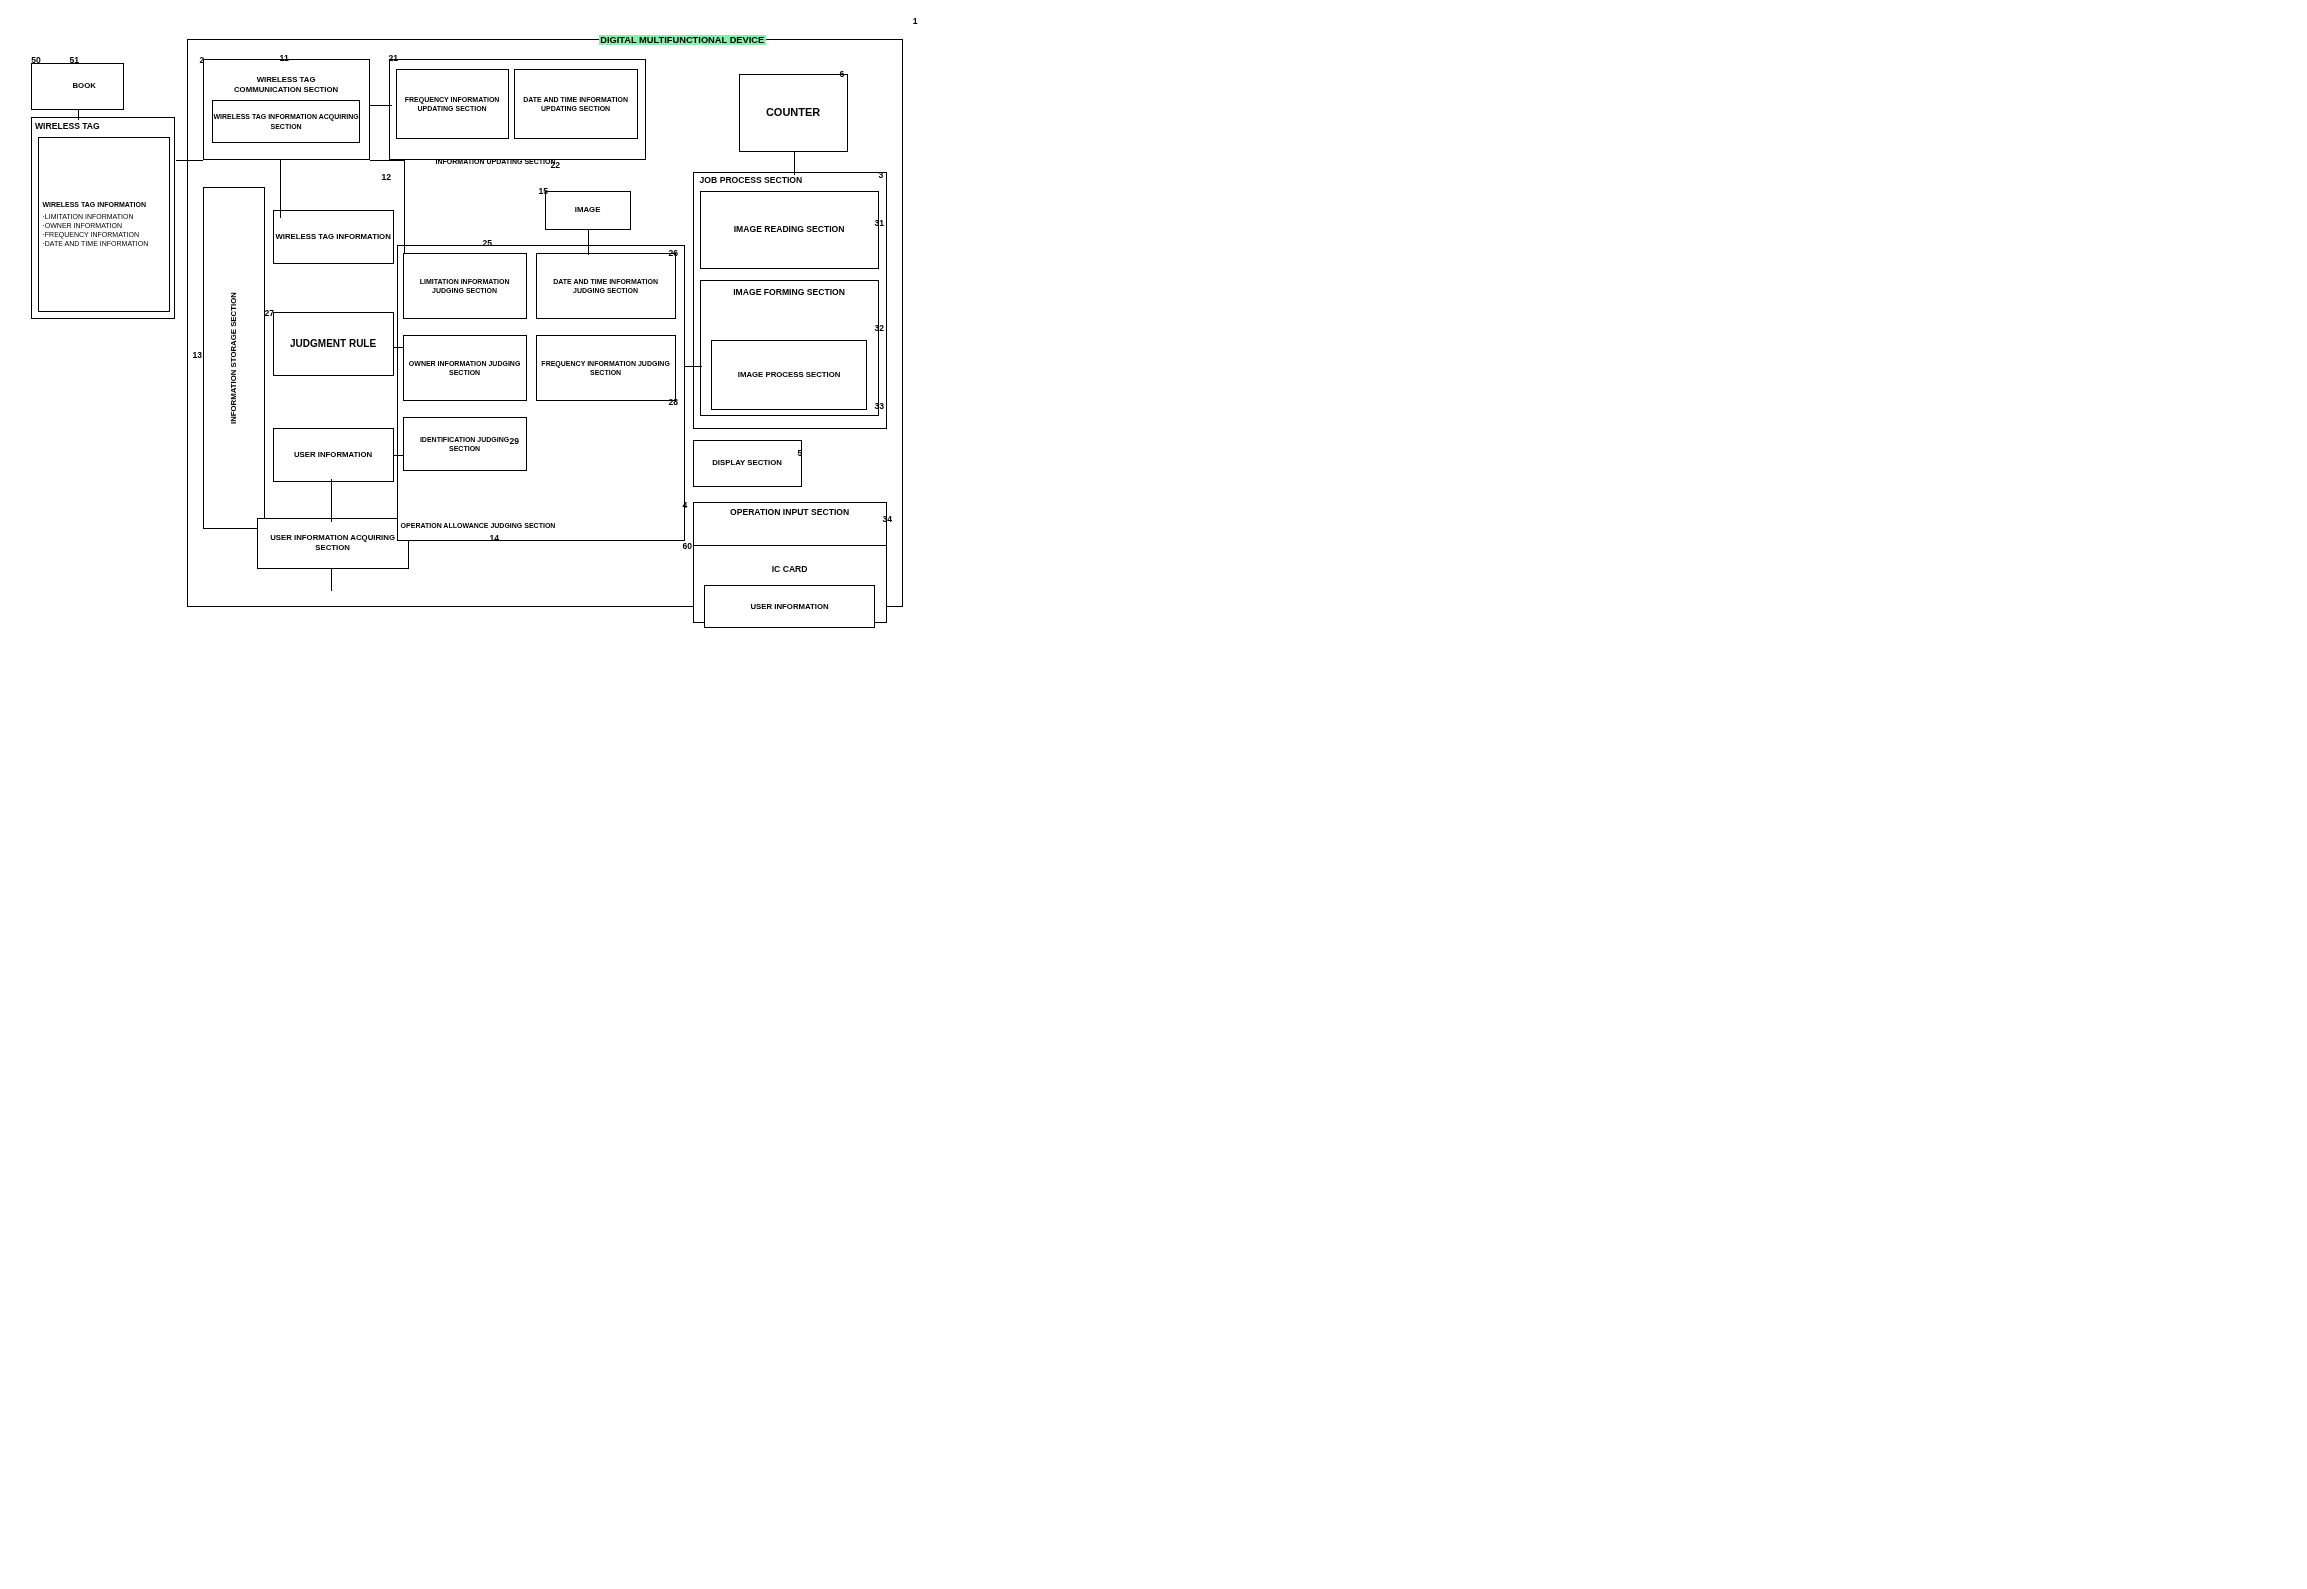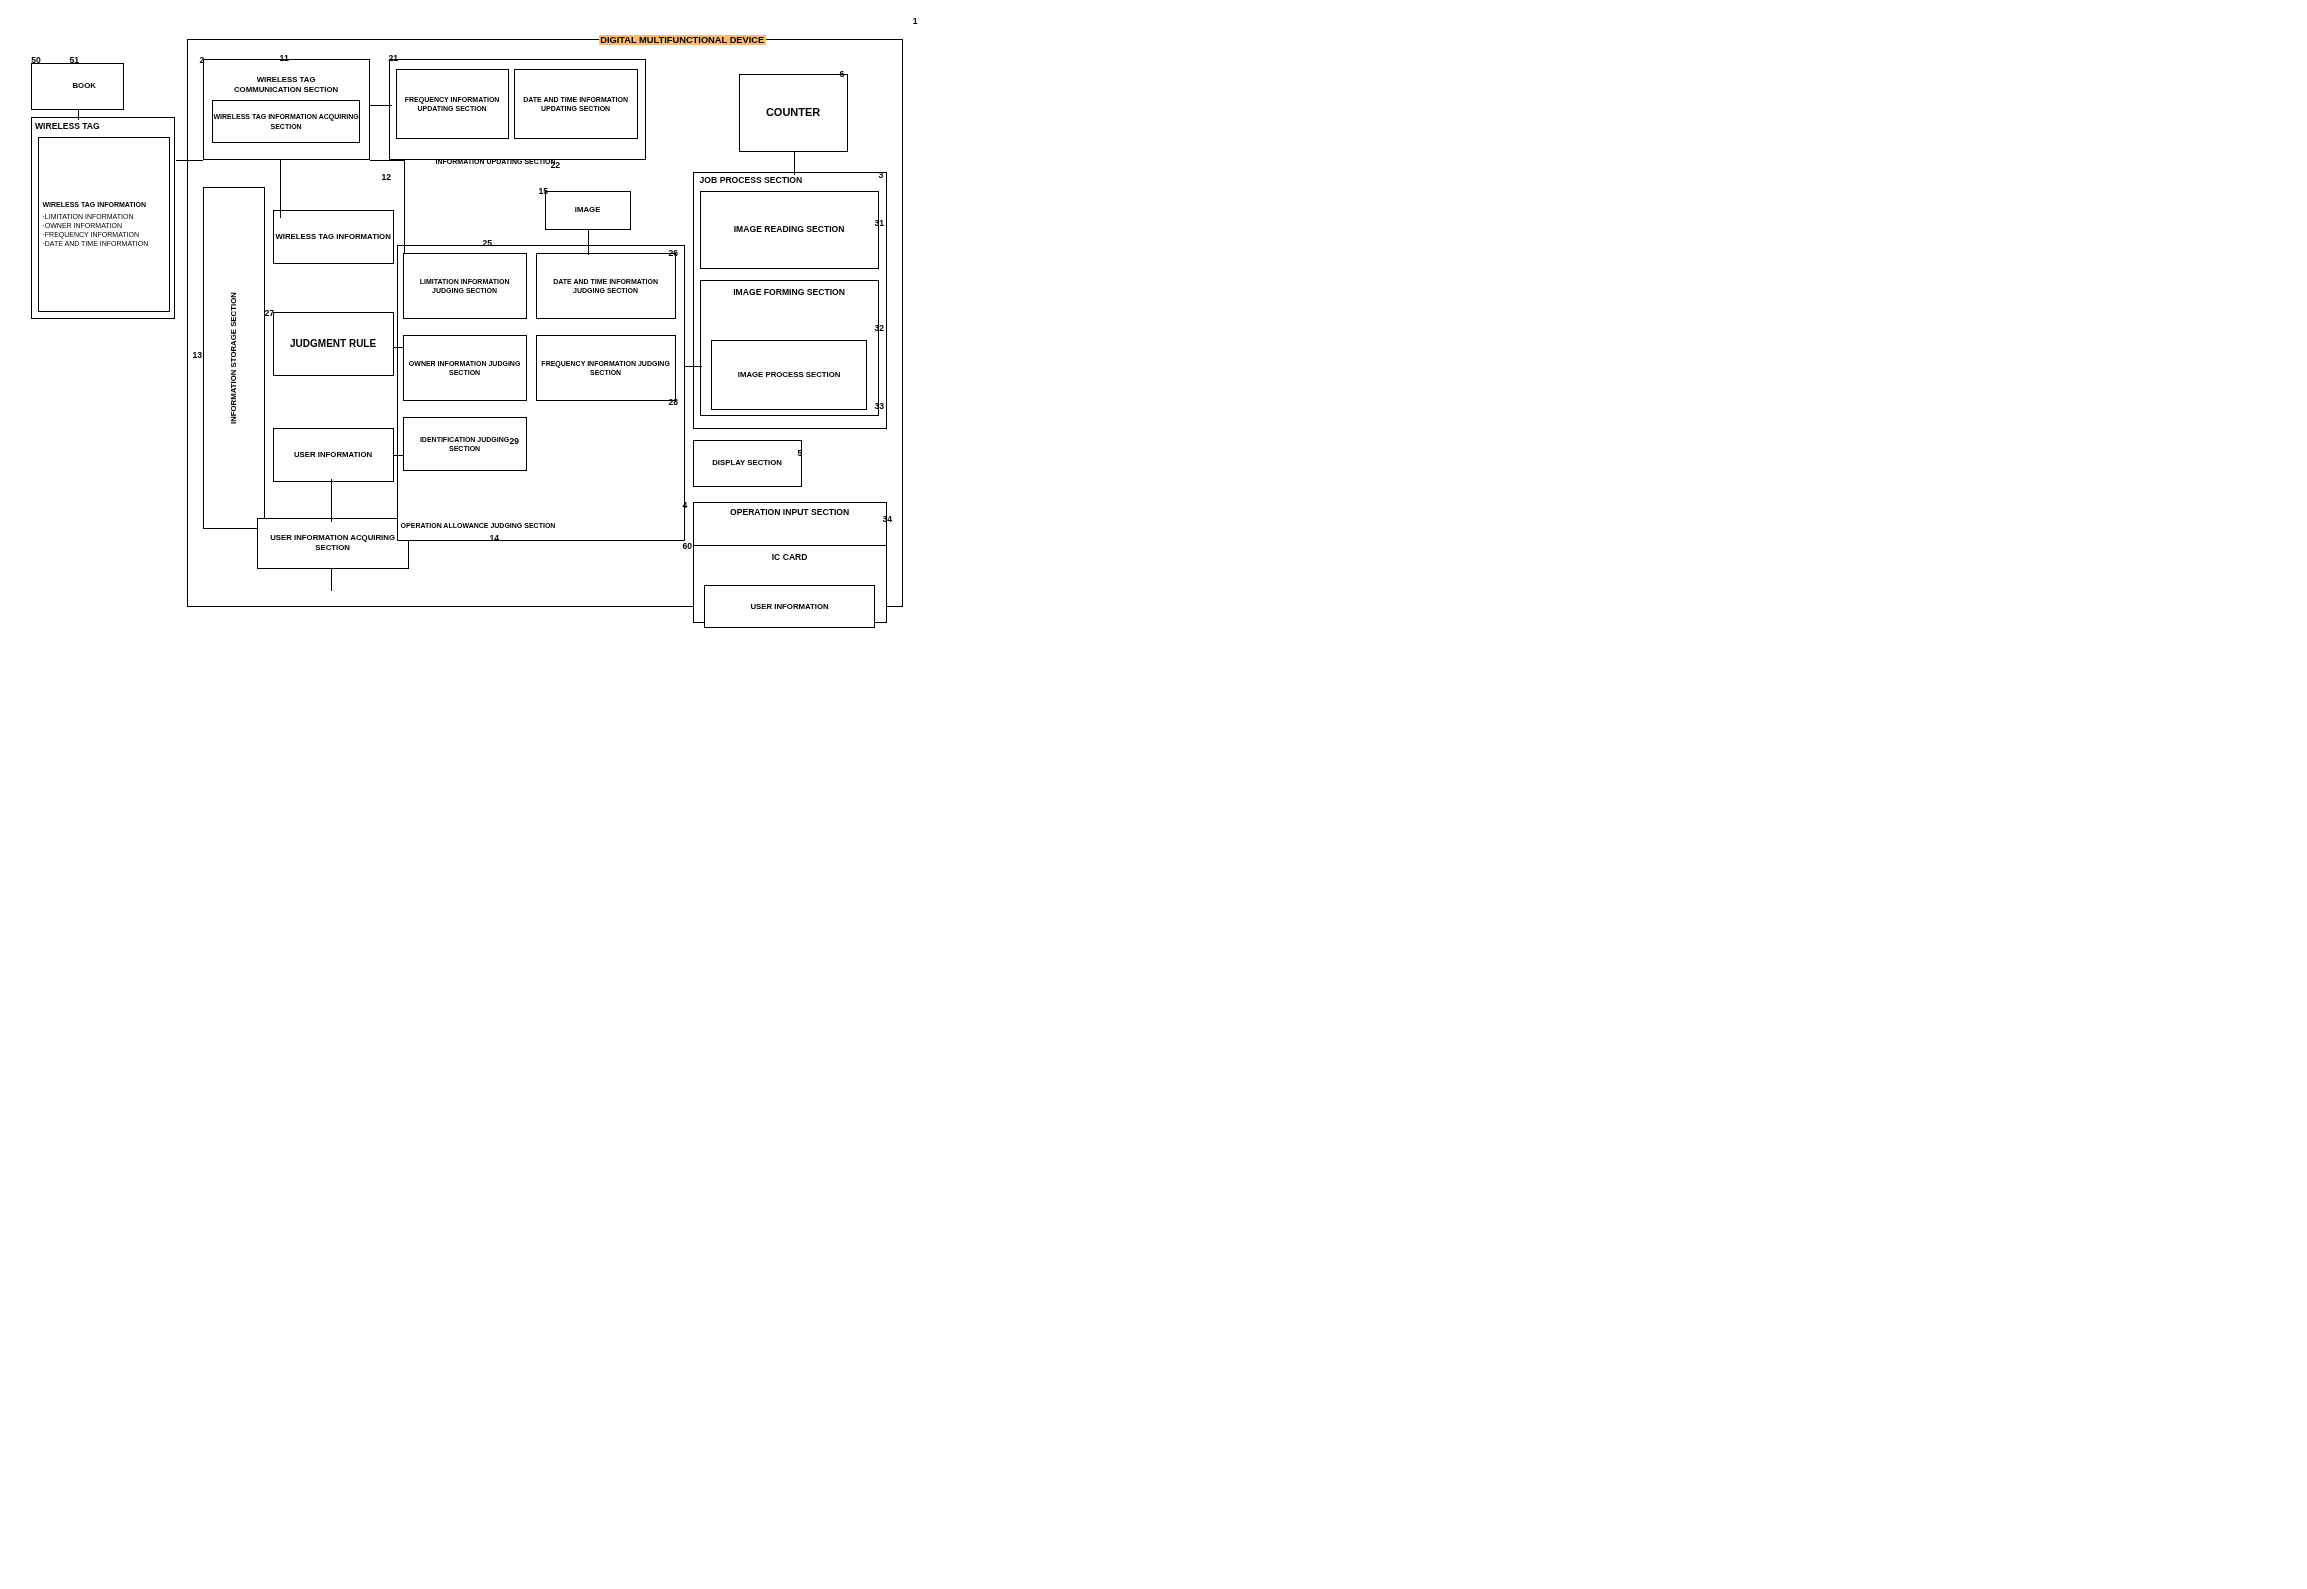--- a/index.html
+++ b/index.html
@@ -26,21 +26,21 @@
       justify-content: center;
       text-align: center;
       font-size: 7.8px;
       font-weight: bold;
       line-height: 1.3;
     }
     .box-label {
       position: absolute;
       font-size: 7.8px;
       font-weight: bold;
-      background: #fdba74;
+      background: #86efac;
       padding: 0 1.6px;
     }
     .ref-num {
       position: absolute;
       font-size: 8.6px;
       font-weight: bold;
     }
     
     .arrow {
       position: absolute;
@@ -201,21 +201,21 @@
     <span style="font-size:8.6px; font-weight:bold; position:absolute; top:4.7px;">OPERATION INPUT SECTION</span>
 
     <div class="box" style="position:relative; width:171px; height:66px; top:23px;">
       <span style="font-size:7px; font-weight:bold; position:absolute; top:3.1px;">IC CARD INSERTION SECTION</span>
     </div>
   </div>
   <span class="ref-num" style="left:867px; top:498px;">34</span>
   <span class="ref-num" style="left:667px; top:484px;">4</span>
 
   <div class="box" style="left:677px; top:529px; width:194px; height:78px;">
-    <span style="font-size:8.6px; font-weight:bold; position:absolute; top:6px;">IC CARD</span>
+    <span style="font-size:8.6px; font-weight:bold; position:absolute; top:18px;">IC CARD</span>
 
     <div class="box" style="position:relative; width:171px; height:43px; top:23px;">
       <span style="font-size:7.8px; font-weight:bold;">USER INFORMATION</span>
     </div>
   </div>
   <span class="ref-num" style="left:667px; top:525px;">60</span>
 
   <div class="arrow arrow-h" style="left:160px; top:144px; width:27px;"></div>
 
   <div class="arrow arrow-v" style="left:264px; top:144px; height:58px;"></div>

